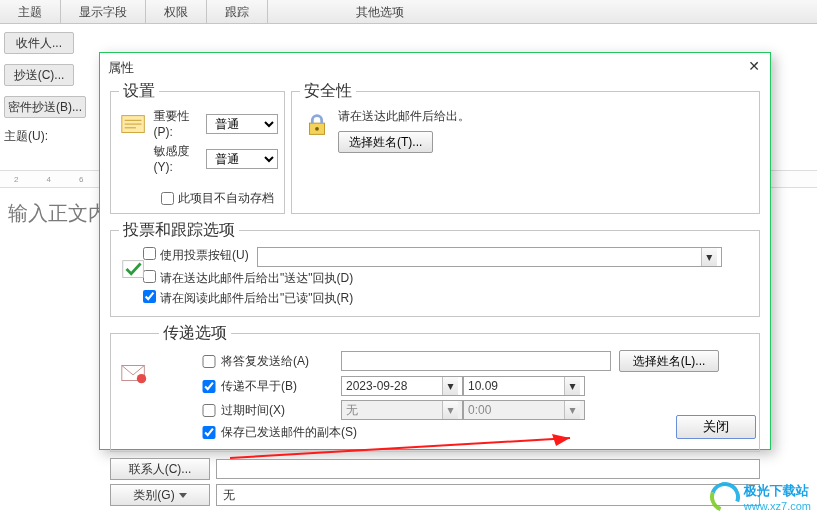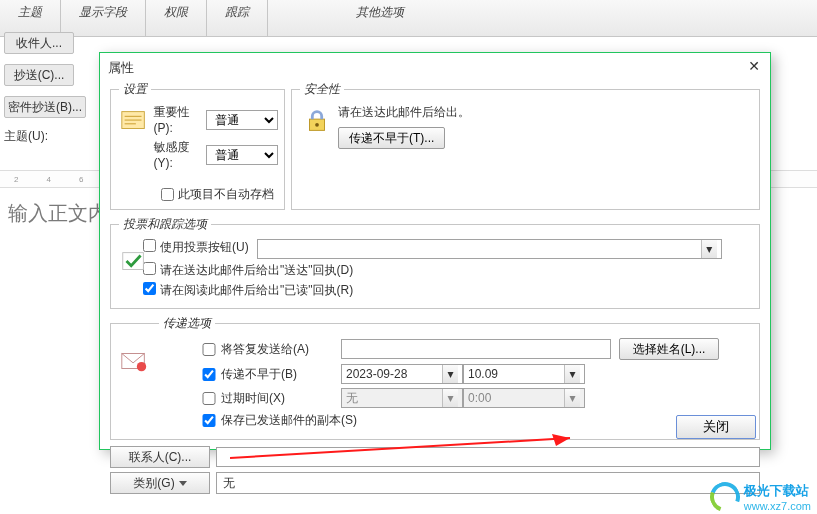--- a/index.html
+++ b/index.html
@@ -9,24 +9,23 @@
     color: #333;
     width: 817px;
     height: 514px;
     position: relative;
     overflow: hidden;
     background: #fff;
   }
   
   .ribbon {
     display: flex;
-    height: 37px;
+    height: 24px;
     background: linear-gradient(#f8f8f8,#e9e9e9);
     border-bottom: 1px solid #c6c6c6;
-    font-style: italic;
   }
   .ribbon-tab {
     padding: 4px 18px;
     border-right: 1px solid #c6c6c6;
     color: #444;
   }
   
   .left-area {
     position: absolute;
     top: 28px; left: 0;
@@ -87,21 +86,21 @@
     line-height:14px;text-align:center;
     font-size: 14px;
   }
   .dialog-body { padding: 0 10px; position: relative; }
   fieldset {
     border: 1px solid #c6c6c6;
     margin-bottom: 6px;
     padding: 6px 6px 6px 8px;
     position: relative;
   }
-  legend { font-size: 12px; padding: 0 4px; font-style: italic; }
+  legend { font-size: 16px; padding: 0 4px; }
 
   .row { display:flex; align-items:center; margin-bottom:4px; }
   .fs-icon {
     width: 34px; height:34px;
     display:inline-flex; align-items:center;justify-content:center;
     margin-right:4px;
   }
   .label { margin-right: 4px; }
   select, .combo, .text-input {
     border: 1px solid #a2a2a2;
@@ -275,21 +274,21 @@
         <div style="display:flex;align-items:flex-start;">
           <span class="fs-icon dialog-inner-icon">
             <svg viewBox="0 0 32 32">
                 <rect x="8" y="14" width="16" height="12" fill="#f3d35b" stroke="#bb9522"></rect>
                 <path d="M11 14v-3a5 5 0 0 1 10 0v3" fill="none" stroke="#8ca8d9" stroke-width="3"></path>
                 <circle cx="16" cy="20" r="2" fill="#7d5e11"></circle>
               </svg>
           </span>
           <div>
             <div style="margin-bottom:6px;">请在送达此邮件后给出。</div>
-            <button class="btn">传递不早于(T)...</button>
+            <button class="btn">选择姓名(T)...</button>
           </div>
         </div>
       </fieldset>
     </div>
 
     <fieldset style="position:relative;">
       <legend>投票和跟踪选项</legend>
       <span class="vote-icon dialog-inner-icon">
         <svg viewBox="0 0 32 32">
             <rect x="4" y="6" width="22" height="18" fill="#fff" stroke="#c0c0c0"></rect>

